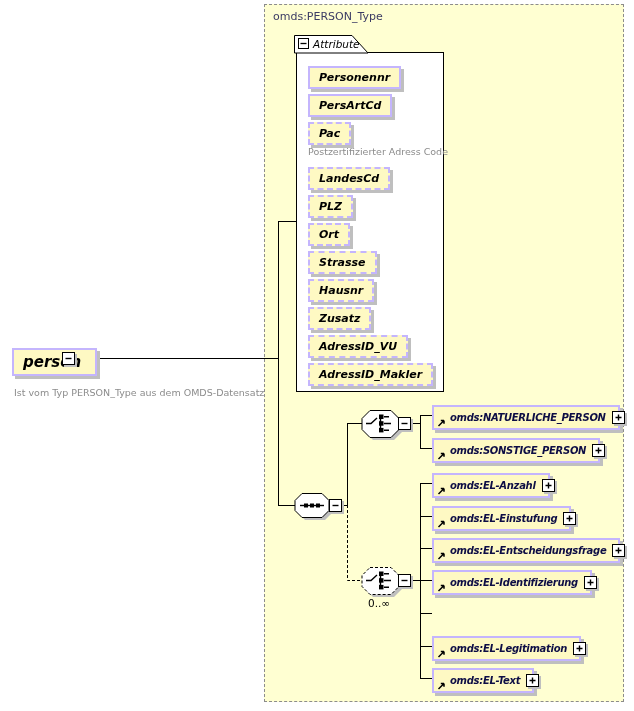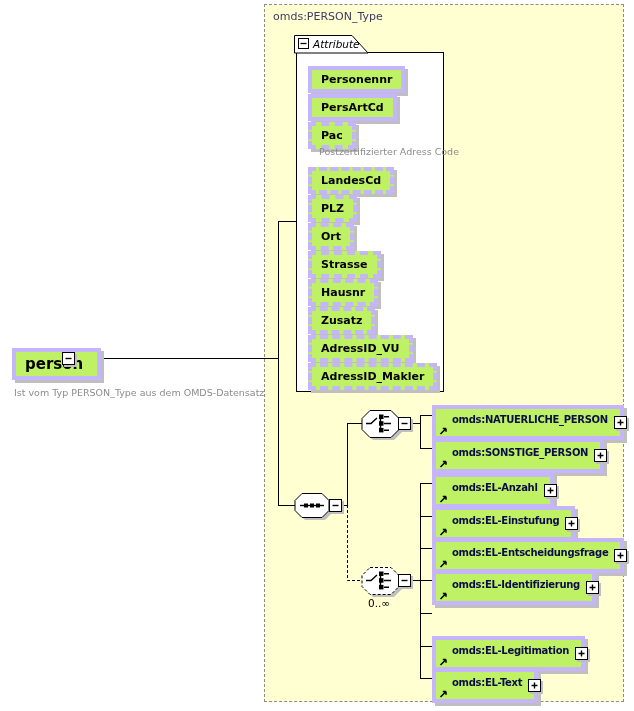--- a/index.html
+++ b/index.html
@@ -18,31 +18,31 @@
          background:#FFFFD2;border:1px dashed #8C8C8C;z-index:0;}
   .frame-title{position:absolute;left:273px;top:10px;font-size:11px;font-weight:normal;
          color:#3B3B63;z-index:2;white-space:nowrap;}
 
   .attr-container{position:absolute;left:296px;top:52px;width:146px;height:338px;
          background:#fff;border:1px solid #000;z-index:2;}
   .attr-tab{position:absolute;left:294px;top:35px;z-index:3;}
   .attr-tab-label{position:absolute;left:313px;top:38px;z-index:4;font-size:10.5px;
          font-style:italic;color:#000;white-space:nowrap;}
 
-  .node{position:absolute;background:#bef264;border:4px solid #c4b5fd;
-        box-shadow:3px 3px 0 #BFBFBF;white-space:nowrap;z-index:3;}
+  .node{position:absolute;background:#fef9c3;border:2px solid #c4b5fd;
+        box-shadow:3px 3px 0 #BFBFBF;white-space:nowrap;z-index:3;font-style:italic;}
   .person{left:12px;top:348px;padding:3px 14px 3px 9px;font-size:15px;font-weight:bold;color:#000;}
   .note{position:absolute;color:#8C8C8C;font-size:9.5px;white-space:nowrap;z-index:2;}
   .note.person-note{left:14px;top:375px;margin-top:12px;}
-  .note.attr-note{left:308px;top:146px;z-index:4;margin-left:11px;}
+  .note.attr-note{left:308px;top:146px;z-index:4;}
 
   .attr{left:308px;padding:3px 9px;font-size:11px;font-weight:bold;color:#000;z-index:4;}
   .attr.optional{border-style:dashed;text-align:right;}
 
-  .el{left:432px;height:21px;line-height:21px;padding:0 12px 6px 16px;font-size:10px;
+  .el{left:432px;height:21px;line-height:21px;padding:0 12px 0 16px;font-size:10px;
       font-weight:bold;color:#0D0D45;letter-spacing:-0.3px;}
   .el .ref{position:absolute;left:3px;bottom:1px;width:9px;height:9px;line-height:0;}
   .pm{position:absolute;width:13px;height:13px;background:#fff;border:1px solid #000;
       box-sizing:border-box;box-shadow:2px 2px 0 #BFBFBF;z-index:5;line-height:0;}
   .pm svg{display:block;}
   .el .pm{right:-7px;top:50%;margin-top:-7px;}
 </style>
 </head>
 <body>
 

